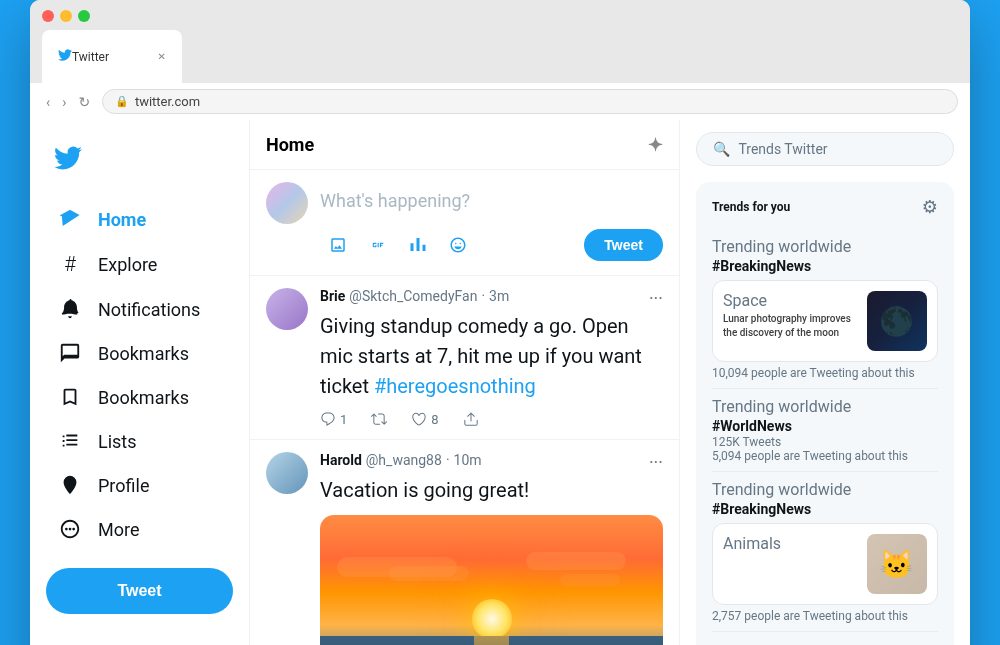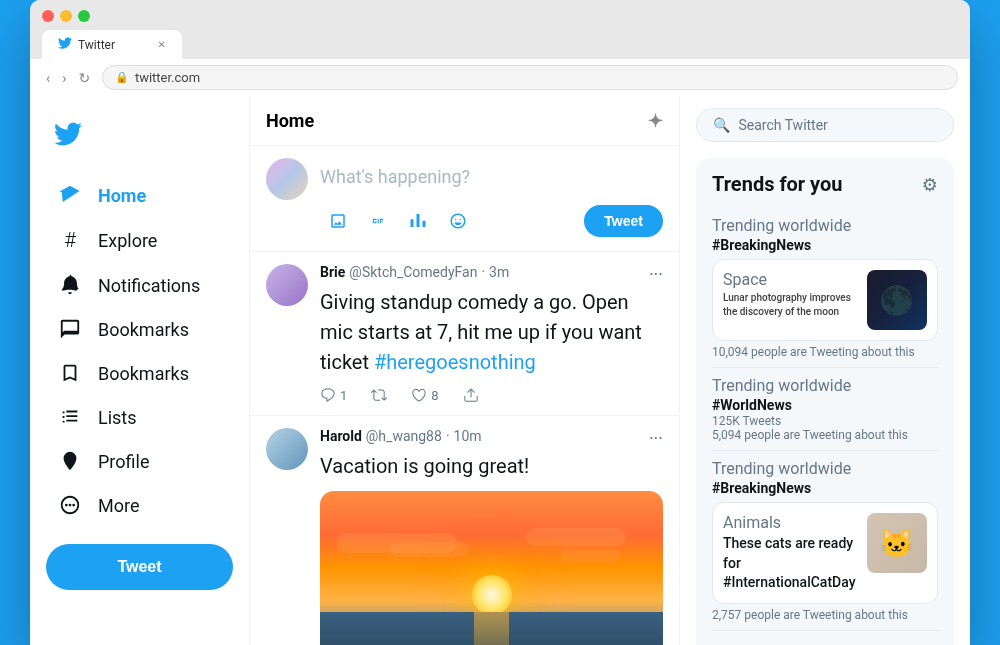--- a/index.html
+++ b/index.html
@@ -36,26 +36,26 @@
     .traffic-light.yellow { background: #febc2e; }
     .traffic-light.green { background: #28c840; }
     .browser-tabs {
       display: flex;
       align-items: flex-end;
       gap: 2px;
     }
     .browser-tab {
       background: white;
       border-radius: 8px 8px 0 0;
-      padding: 6px 16px;
+      padding: 18px 16px;
       font-size: 12px;
       color: #333;
       display: flex;
       align-items: center;
-      gap: 6px;
+      gap: 0;
       min-width: 140px;
     }
     .tab-twitter-icon {
       color: #1da1f2;
       font-size: 13px;
     }
     .tab-close {
       margin-left: auto;
       color: #888;
       font-size: 10px;
@@ -395,21 +395,21 @@
       padding: 14px 16px;
       margin-bottom: 16px;
     }
     .trends-header {
       display: flex;
       justify-content: space-between;
       align-items: center;
       margin-bottom: 12px;
     }
     .trends-title {
-      font-size: 20px;
+      font-size: 12px;
       font-weight: 700;
       color: #0f1419;
     }
     .trends-settings {
       color: #657786;
       cursor: pointer;
       font-size: 18px;
     }
     .trend-item {
       padding: 8px 0;
@@ -698,21 +698,21 @@
           </div>
 
         </div>
       </div>
 
     </div>
 
     <div class="right-sidebar">
       <div class="search-box">
         <span class="search-icon">🔍</span>
-        <span class="search-text">Search Twitter</span>
+        <span class="search-text">Trends Twitter</span>
       </div>
 
       <div class="trends-box">
         <div class="trends-header">
           <span class="trends-title">Trends for you</span>
           <span class="trends-settings">⚙</span>
         </div>
 
         <div class="trend-item">
           <div class="trend-category">Trending worldwide</div>
@@ -736,21 +736,20 @@
           <div class="trend-count">5,094 people are Tweeting about this</div>
         </div>
 
         <div class="trend-item">
           <div class="trend-category">Trending worldwide</div>
           <div class="trend-name">#BreakingNews</div>
           <div style="background:white;border:1px solid #e1e8ed;border-radius:12px;padding:10px;margin-top:6px;">
             <div class="trend-with-image">
               <div class="trend-text">
                 <div class="trend-category">Animals</div>
-                <div style="font-size:14px;font-weight:500;color:#0f1419;line-height:1.4;">These cats are ready for #InternationalCatDay</div>
               </div>
               <div class="trend-thumb thumb-cat"></div>
             </div>
           </div>
           <div class="trend-count" style="margin-top:4px;">2,757 people are Tweeting about this</div>
         </div>
 
         <div class="trend-item">
           
           

